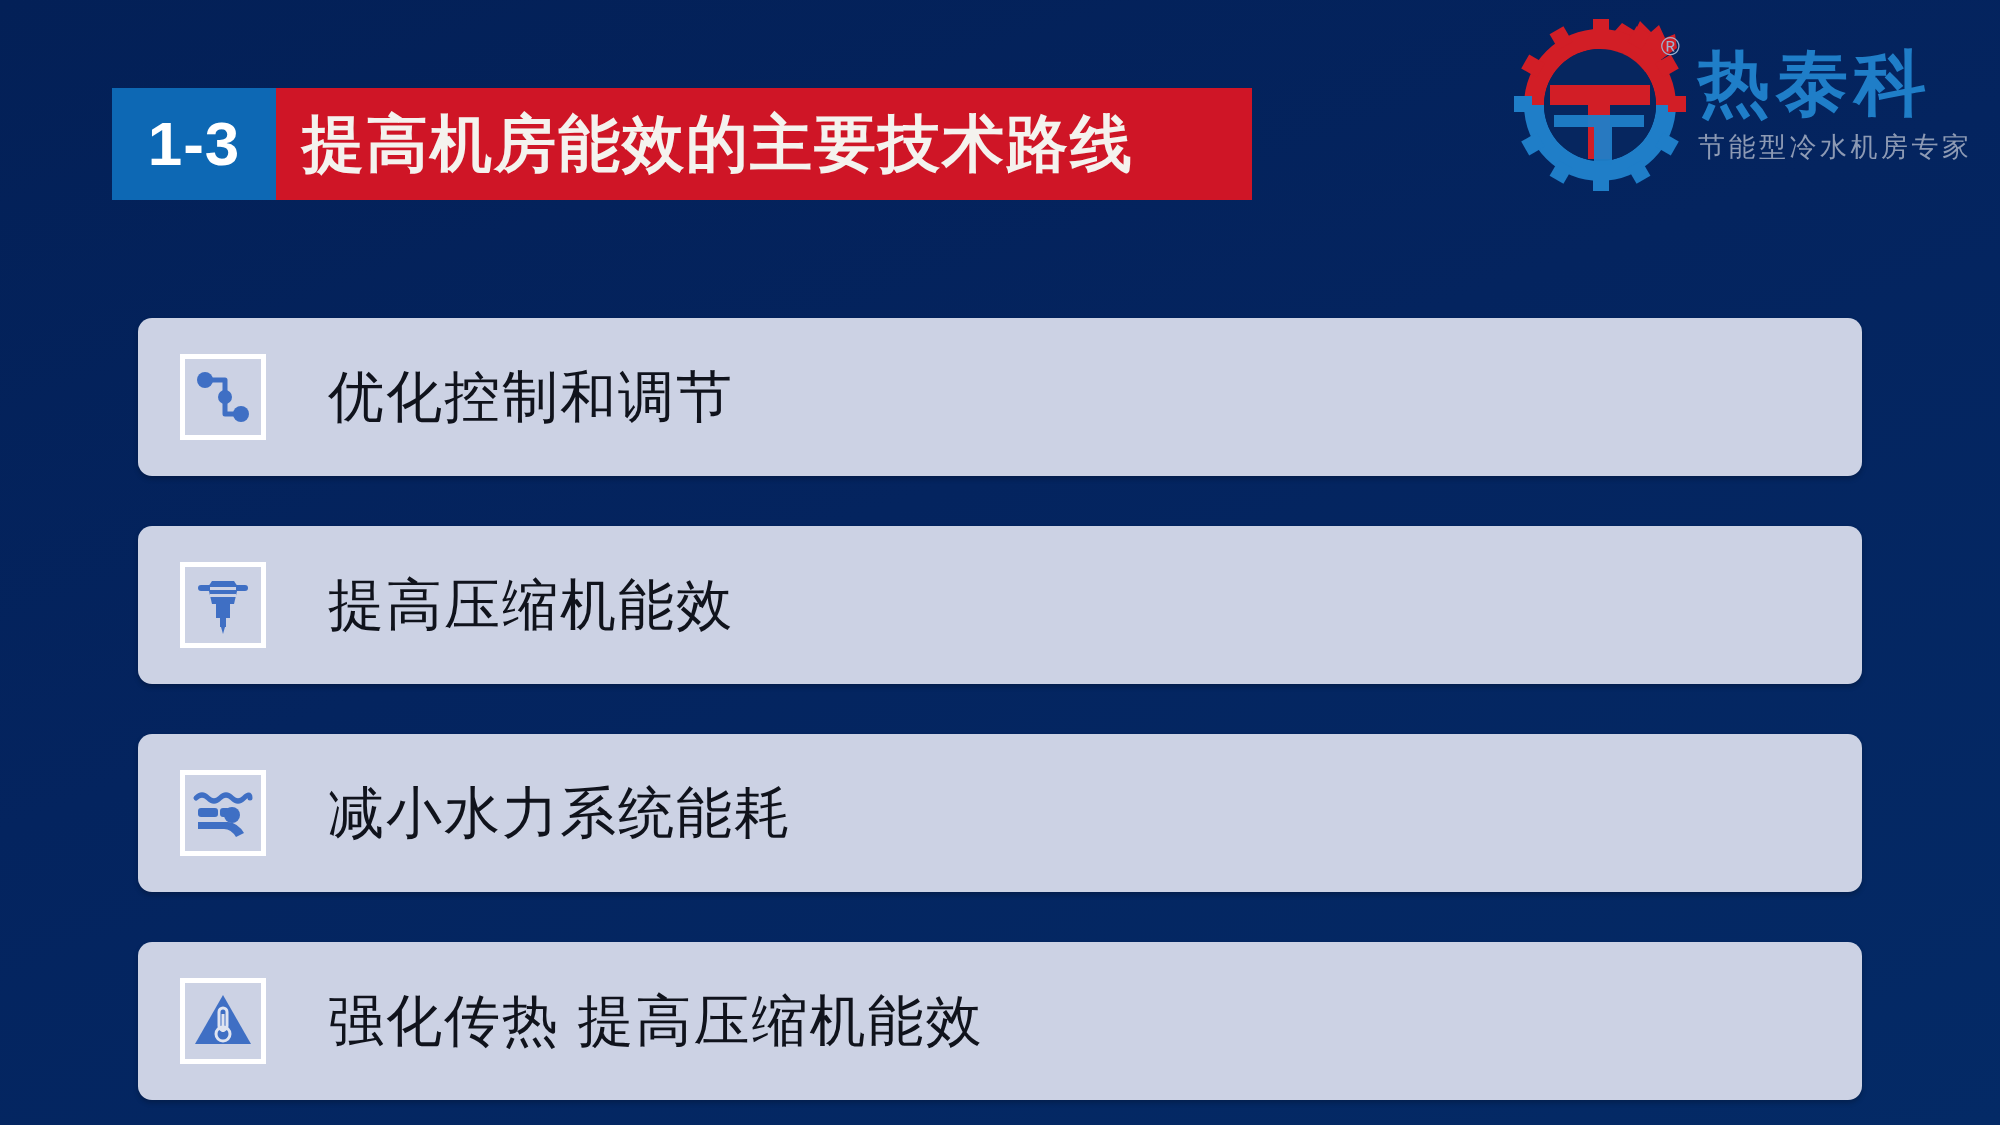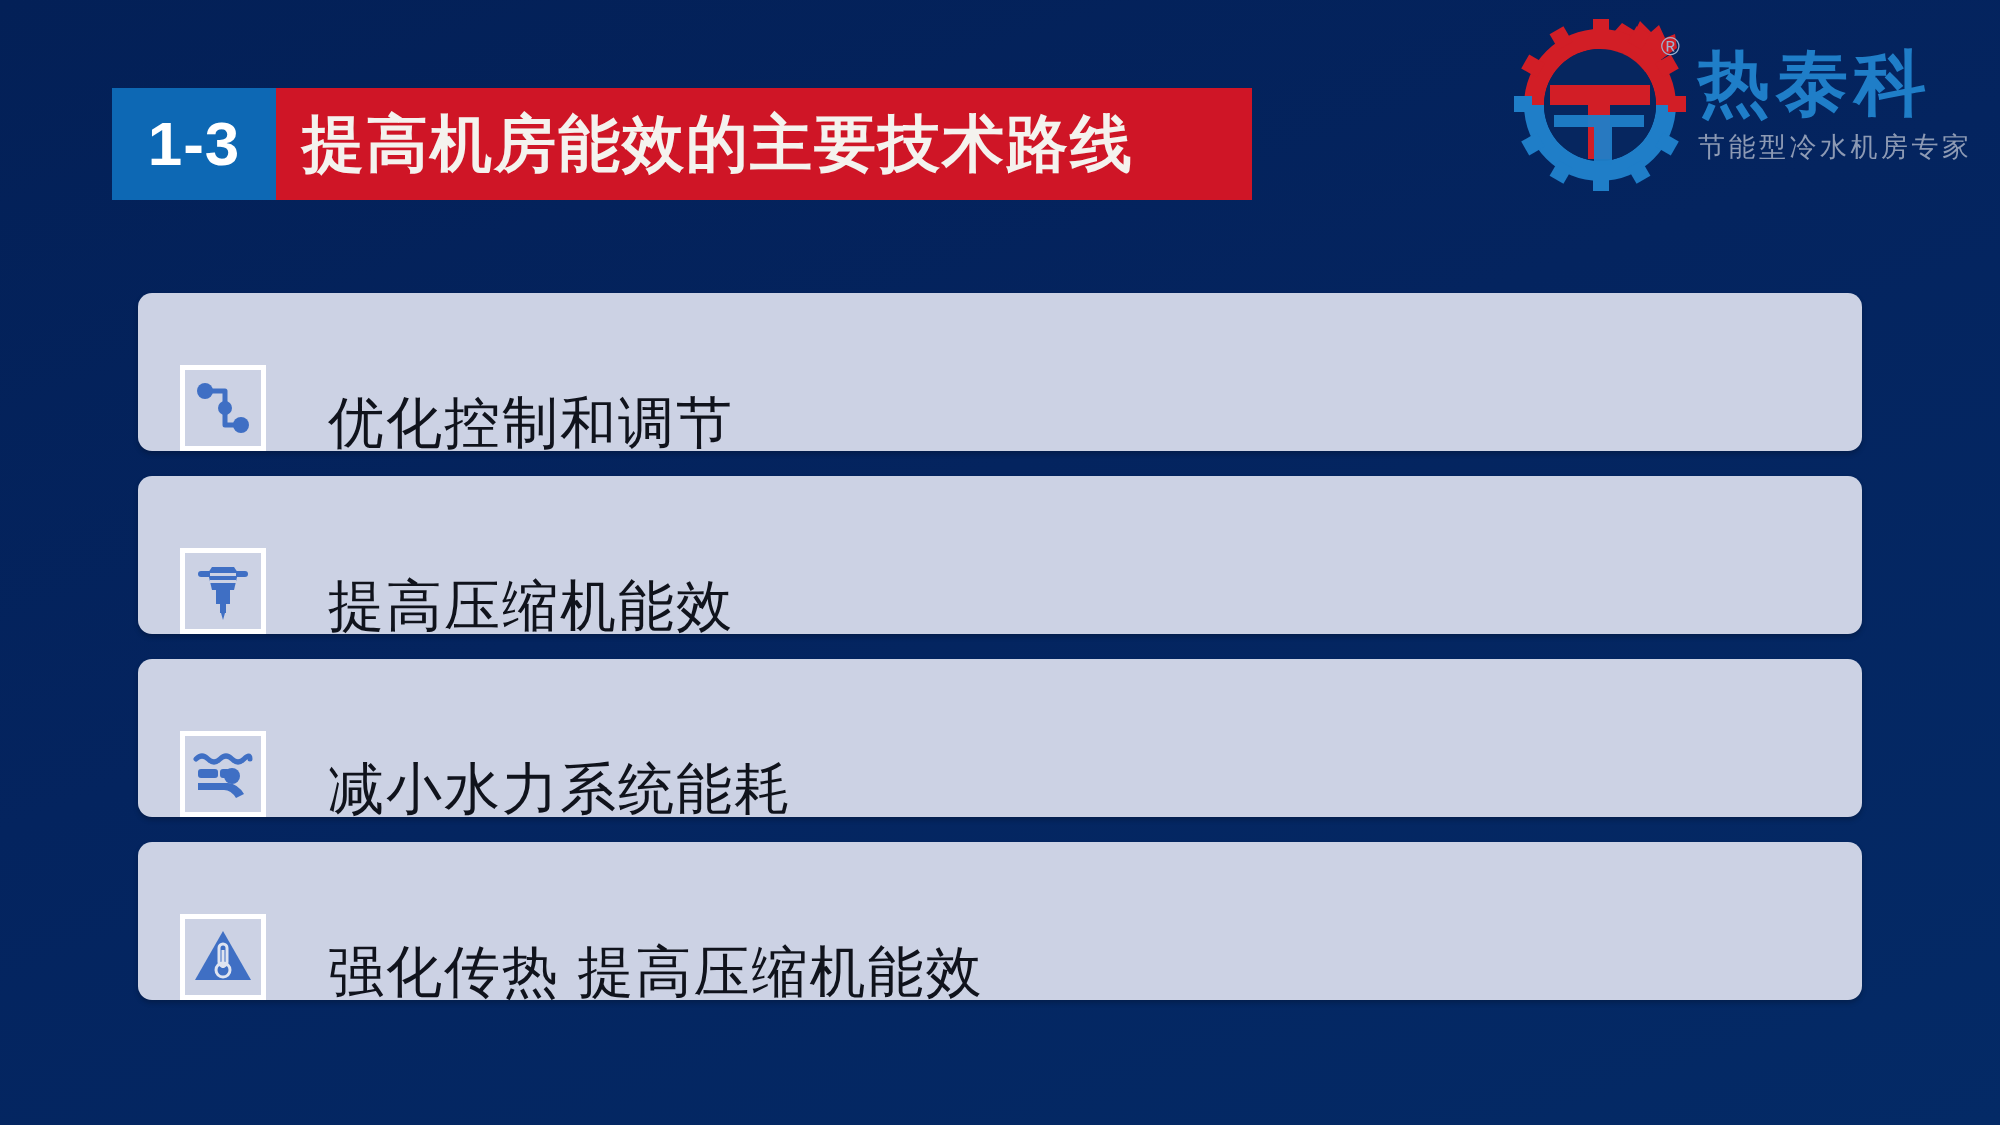--- a/index.html
+++ b/index.html
@@ -61,23 +61,24 @@
   
   #cards {
     position:absolute; left:138px; top:293px;
     width:1724px;
     display:flex; flex-direction:column; gap:25px;
   }
   .card {
     height:158px; width:100%;
     background:#ccd2e4;
     border-radius:14px;
-    display:flex; align-items:flex-end;
+    display:flex; align-items:center;
     padding-left:42px;
     box-shadow:0 3px 5px rgba(0,0,0,0.22);
+    margin-top:25px;
   }
   .card-icon-box {
     width:86px; height:86px; flex:none;
     border:5px solid #ffffff;
     display:flex; align-items:center; justify-content:center;
     margin-right:62px;
   }
   .card-icon-box svg { display:block; }
   .card-label {
     color:#10131c; font-size:56px; font-weight:normal;

